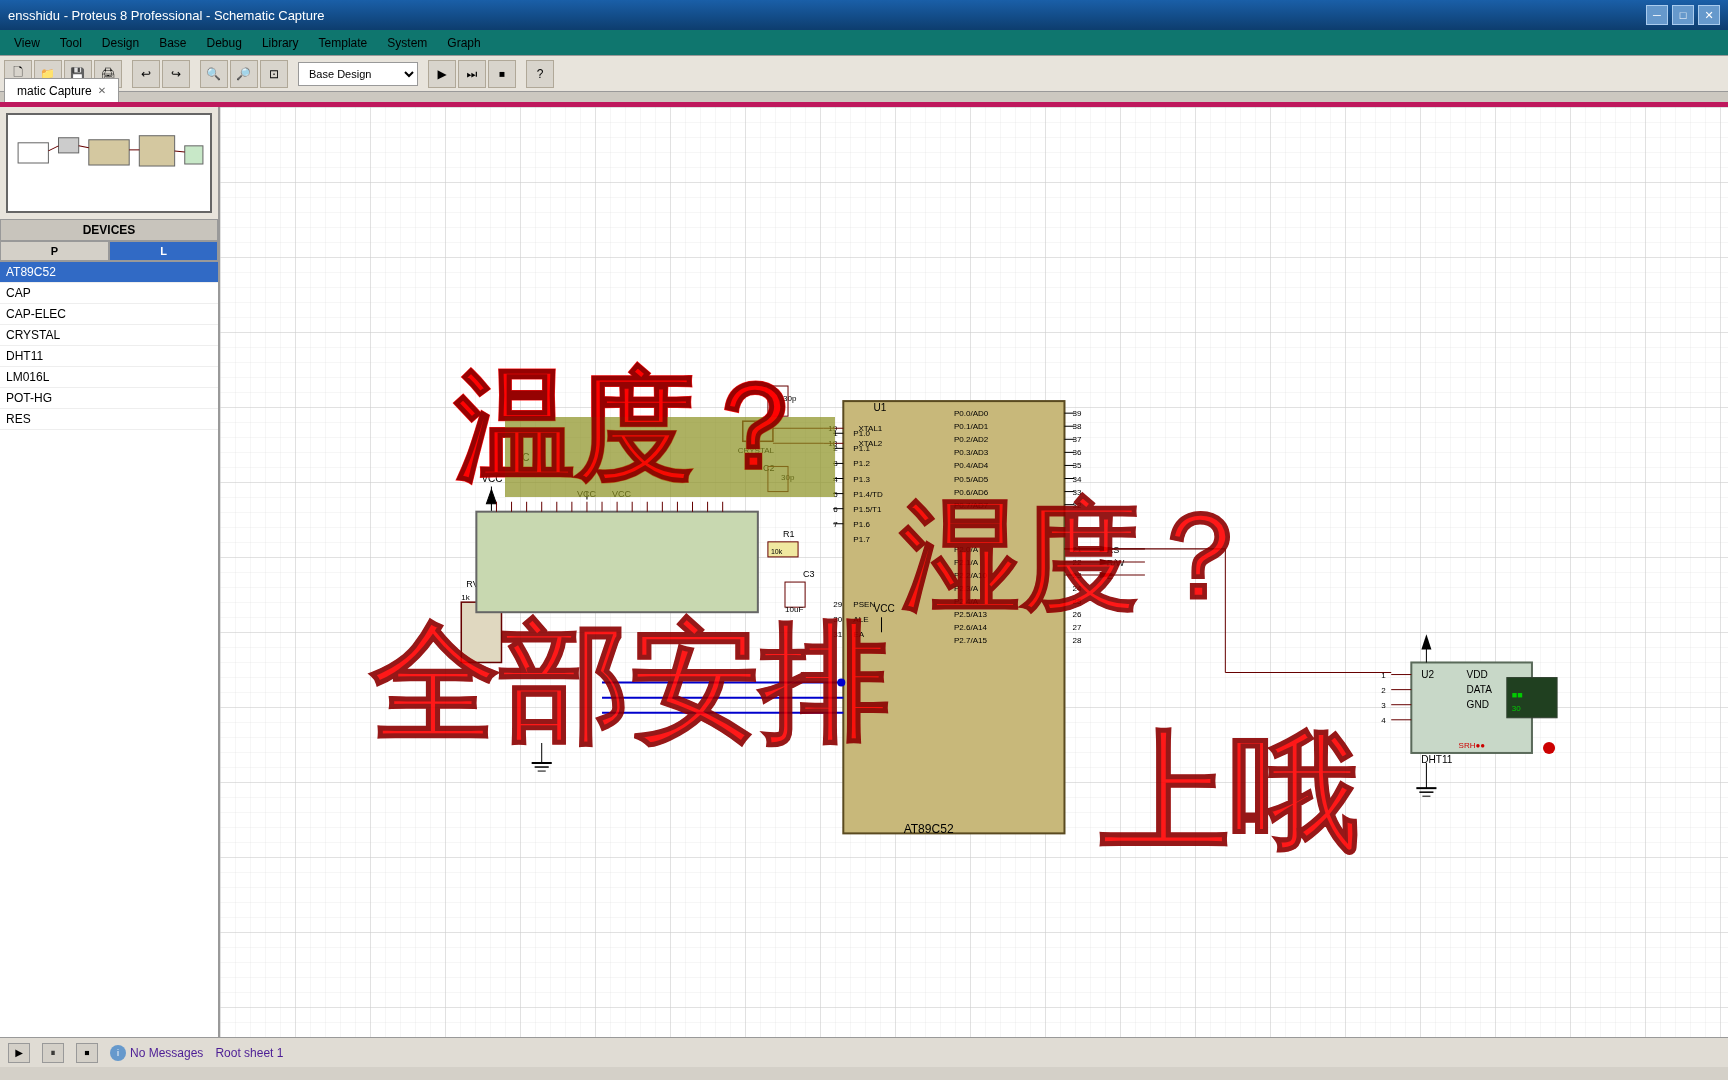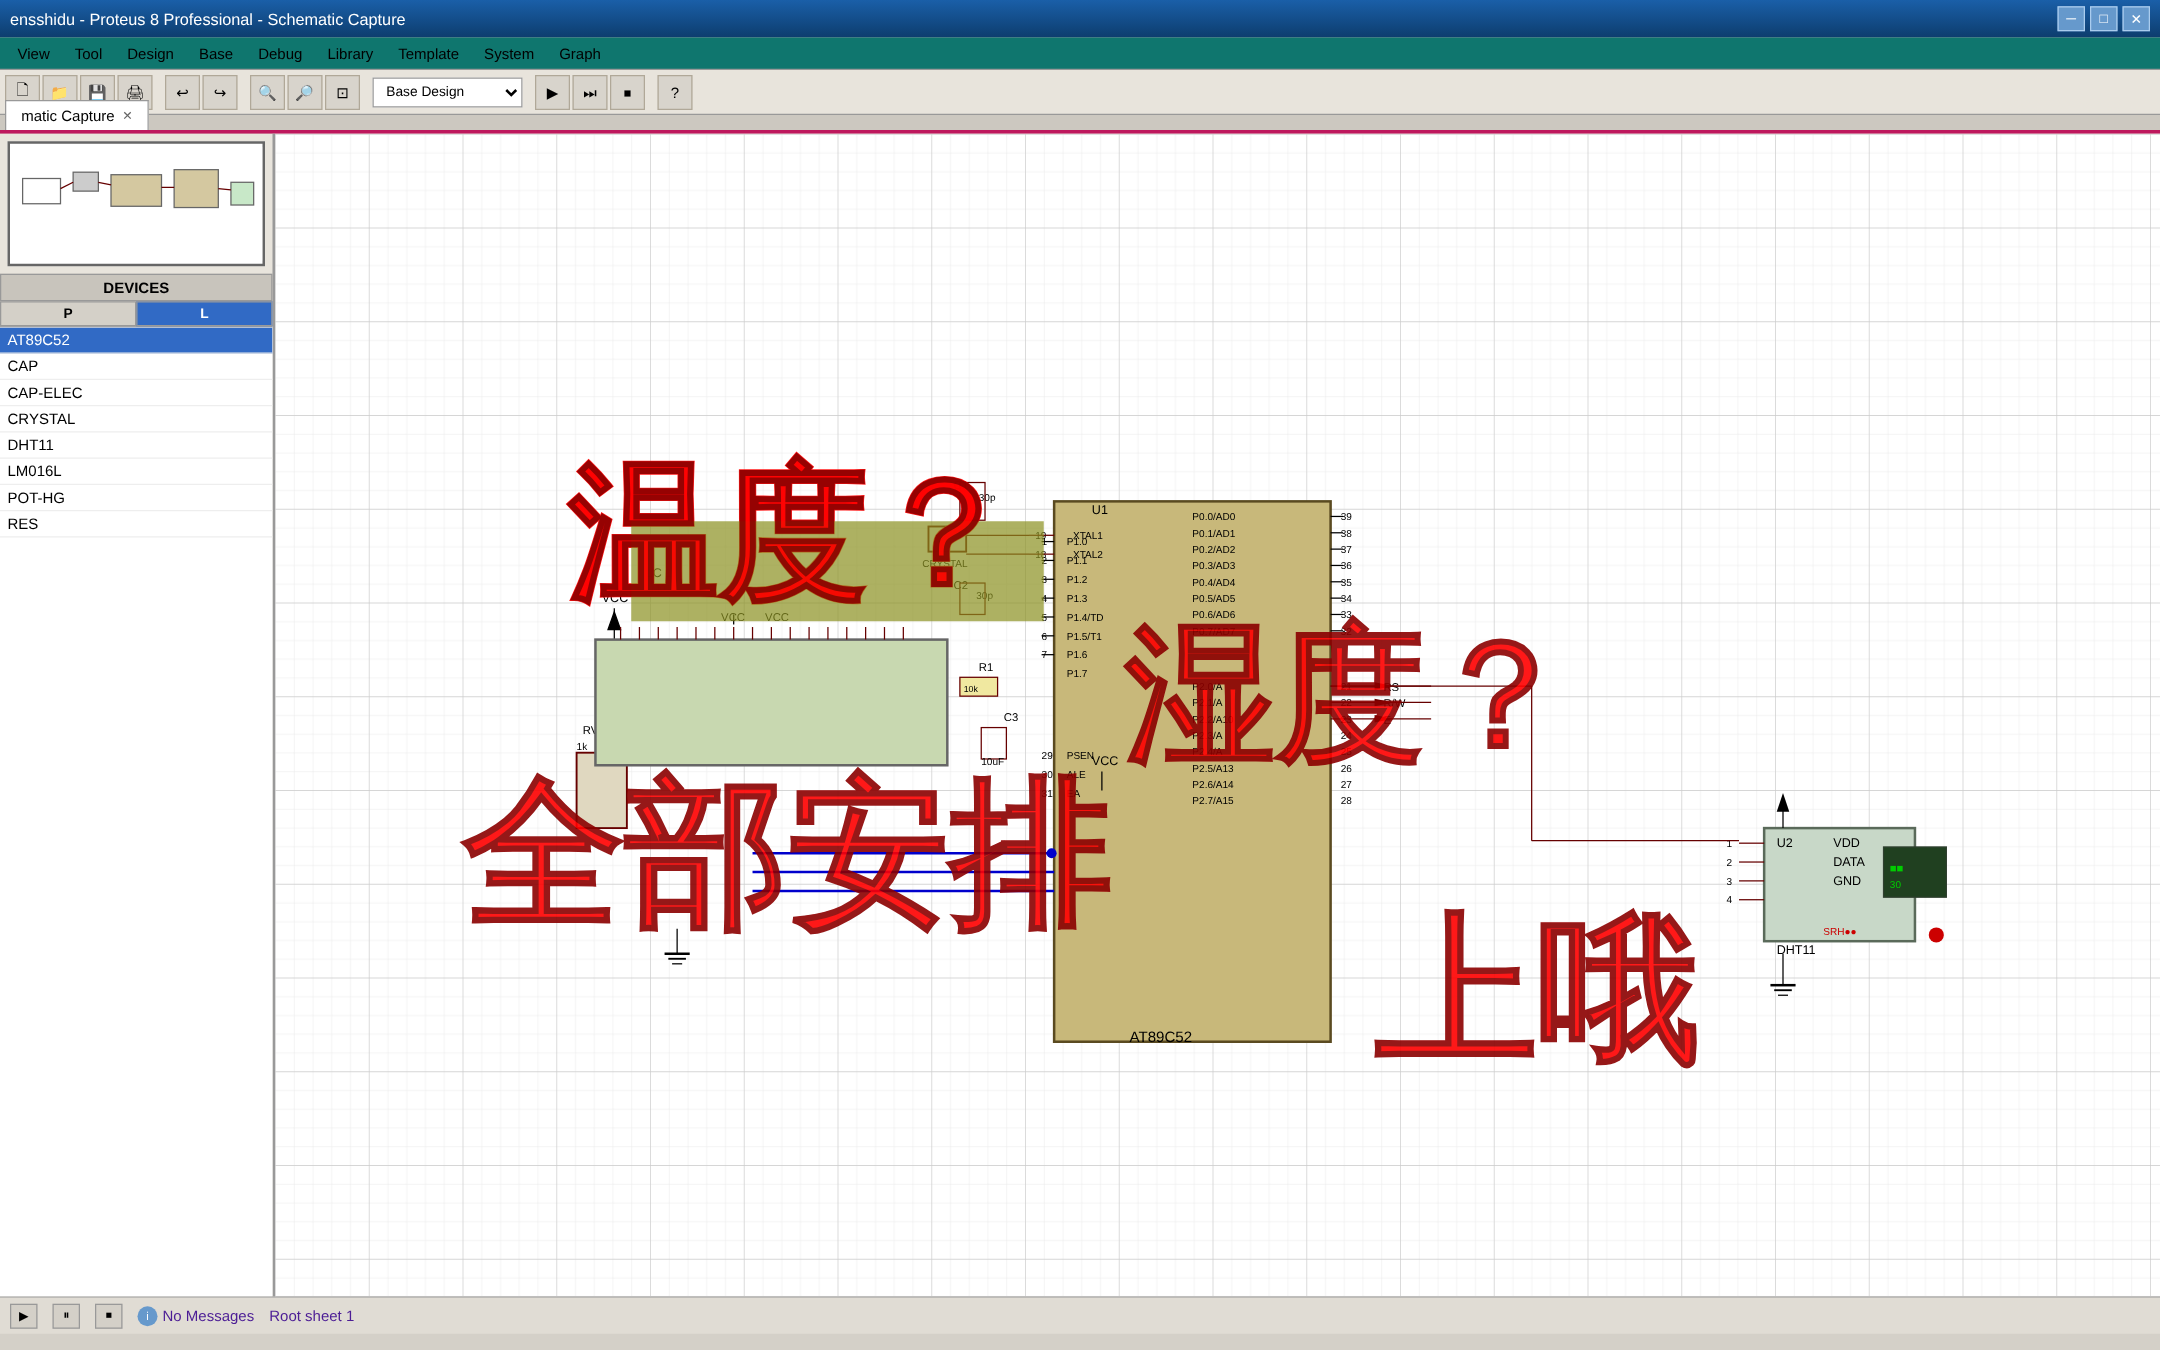--- a/index.html
+++ b/index.html
@@ -71,21 +71,21 @@
       border: 1px solid #999;
       background: white;
       font-size: 11px;
       width: 120px;
     }
 
     
     #tabbar {
       height: 15px;
       background: #ccc8c0;
-      border-bottom: 3px solid #be185d;
+      border-bottom: 5px solid #be185d;
       display: flex;
       align-items: flex-end;
       padding: 0 4px;
     }
     .tab {
       height: 24px;
       background: #e8e4dc;
       border: 1px solid #999;
       border-bottom: none;
       padding: 0 12px;

